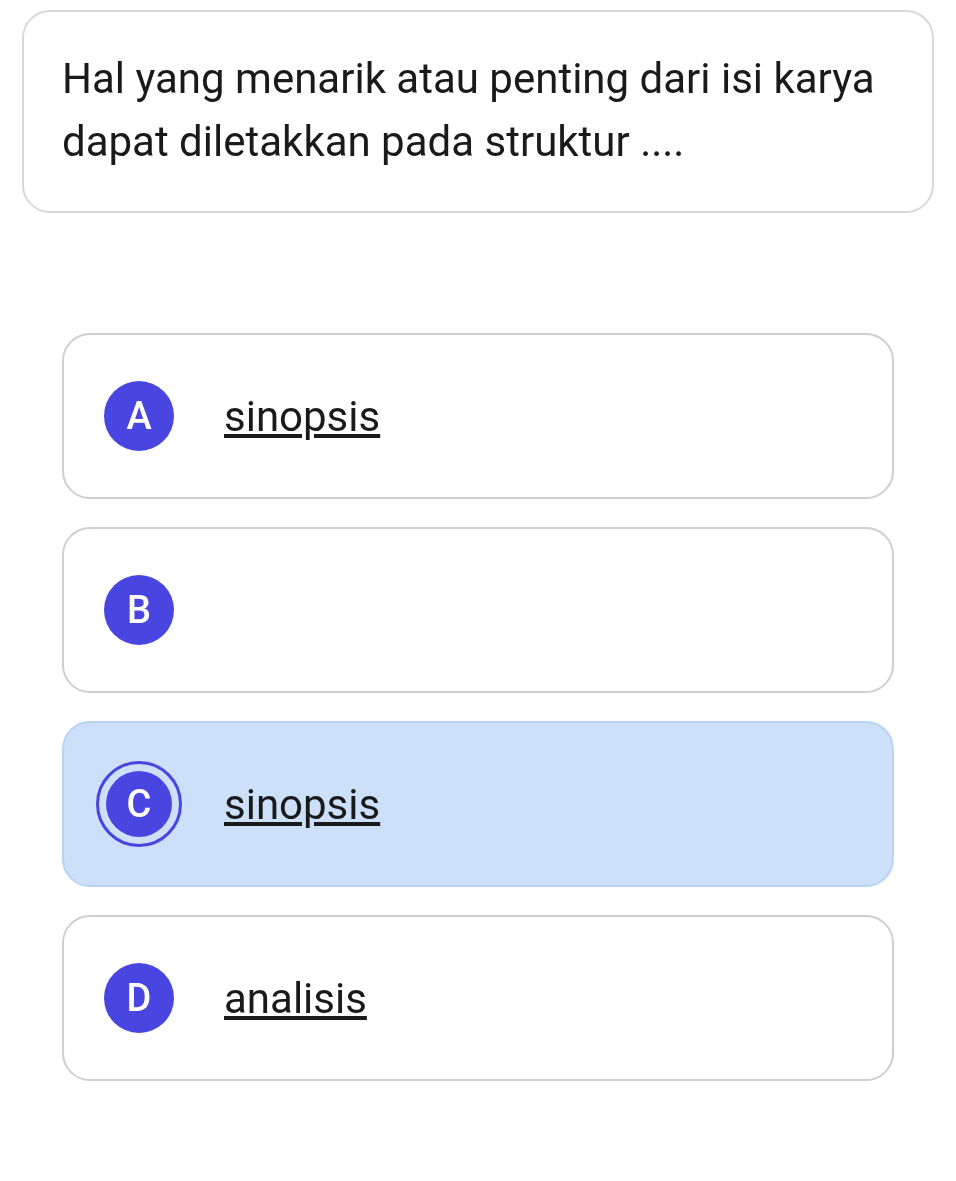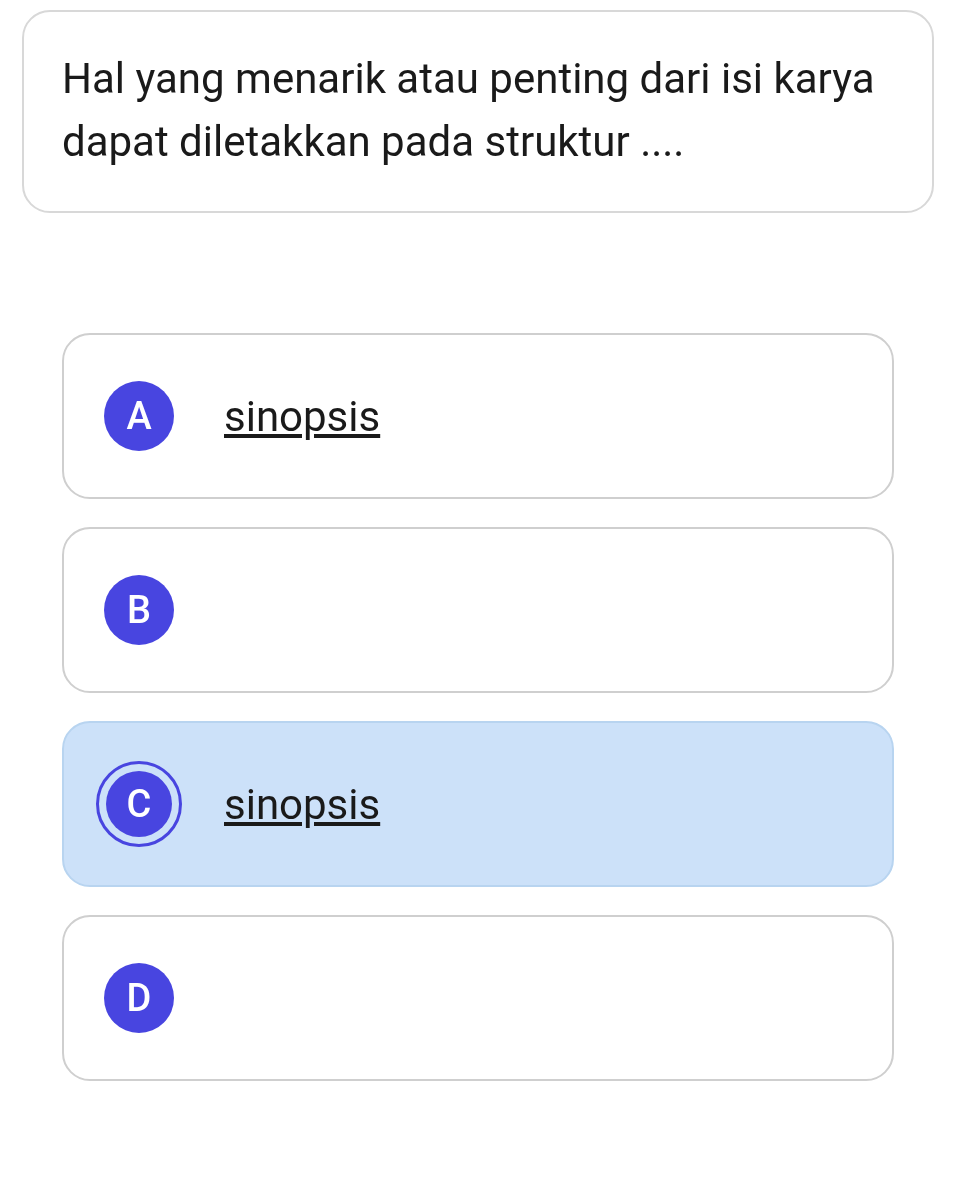--- a/index.html
+++ b/index.html
@@ -116,15 +116,16 @@
         <div class="badge">C</div>
       </div>
     </div>
     <div class="option-label">sinopsis</div>
   </div>
 
   <div class="option">
     <div class="badge-wrapper">
       <div class="badge">D</div>
     </div>
+    <div class="option-label">analisis</div>
   </div>
 
 </div>
 
 </body></html>

